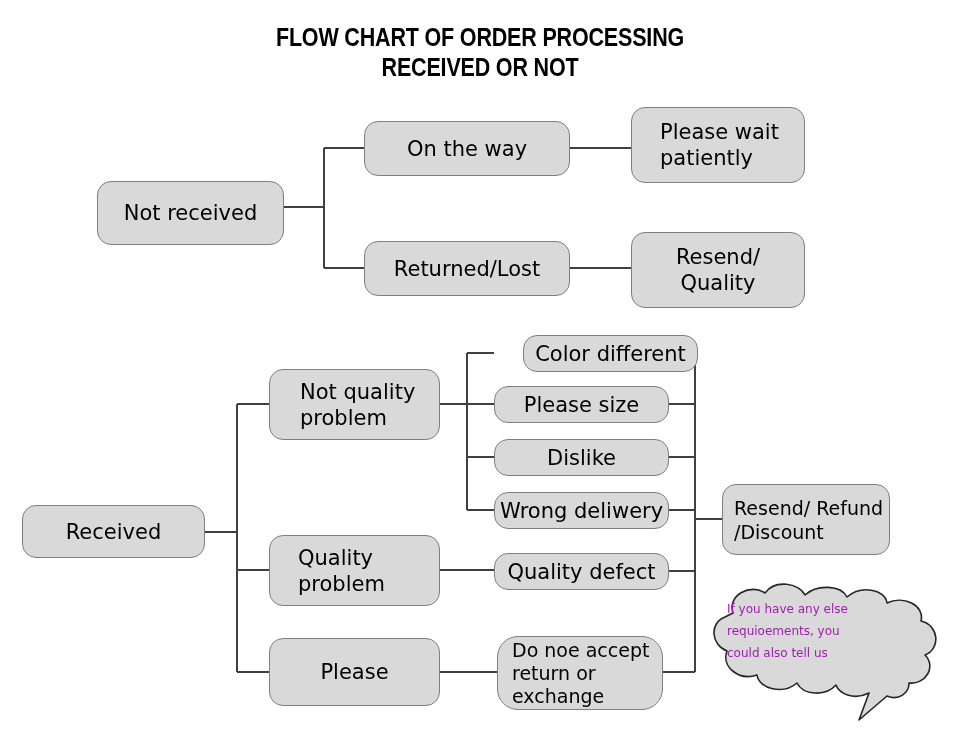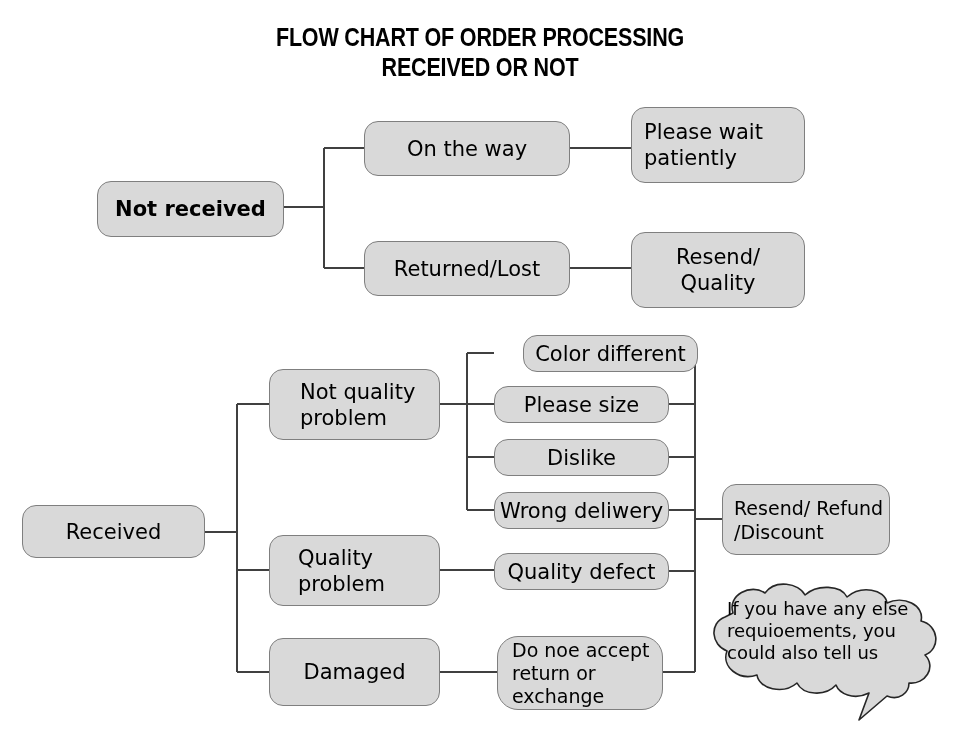--- a/index.html
+++ b/index.html
@@ -53,45 +53,45 @@
     border-radius: 14px;
     display: flex;
     align-items: center;
     font-family: "DejaVu Sans", sans-serif;
     font-size: 21px;
     line-height: 26px;
     color: #000;
     white-space: pre-line;
   }
   .node.center  { justify-content: center; text-align: center; }
-  .node.left    { justify-content: flex-start; text-align: left; padding-left: 12px; }
+  .node.left    { justify-content: flex-start; text-align: left; padding-left: 28px; }
   .node .txt { display: block; width: 100%; }
   .node.center .txt { text-align: center; }
   .node.left   .txt { text-align: left; }
 
   
   .bubble-wrap {
     position: absolute;
     left: 703px;
     top: 583px;
     width: 245px;
     height: 140px;
   }
   .bubble-wrap svg { position: absolute; left: 0; top: 0; }
   .bubble-text {
     position: absolute;
     left: 24px;
     top: 15px;
     width: 205px;
     font-family: "DejaVu Sans", sans-serif;
-    font-size: 18px;
+    font-size: 12px;
     line-height: 22px;
     text-align: left;
     white-space: pre-line;
-    color: #000000;
+    color: #a21caf;
   }
 </style>
 </head>
 <body>
 
 <div id="canvas">
 
   <div class="title">FLOW CHART OF ORDER PROCESSING
 RECEIVED OR NOT</div>
 
@@ -128,21 +128,21 @@
       <path d="M669 404 H695"></path>
       <path d="M669 457 H695"></path>
       <path d="M669 510 H695"></path>
       <path d="M669 571 H695"></path>
       <path d="M663 672 H695"></path>
       <path d="M695 353 V672"></path>
       <path d="M695 519 H722"></path>
     </g>
   </svg>
 
-  <div class="node center" style="left:97px; top:181px; width:187px; height:56px;font-weight:bold;">
+  <div class="node center" style="left:97px; top:181px; width:187px; height:64px;">
     <span class="txt">Not received</span>
   </div>
 
   <div class="node center" style="left:364px; top:121px; width:206px; height:55px;border-radius:14px;">
     <span class="txt">On the way</span>
   </div>
 
   <div class="node center" style="left:364px; top:241px; width:206px; height:55px;">
     <span class="txt">Returned/Lost</span>
   </div>
@@ -165,21 +165,21 @@
     <span class="txt">Not quality
 problem</span>
   </div>
 
   <div class="node left" style="left:269px; top:535px; width:171px; height:71px; padding-left:28px;">
     <span class="txt">Quality
 problem</span>
   </div>
 
   <div class="node center" style="left:269px; top:638px; width:171px; height:68px;">
-    <span class="txt">Damaged</span>
+    <span class="txt">Please</span>
   </div>
 
   <div class="node center" style="left:494px; top:335px; width:175px; height:37px;margin-left:29px;">
     <span class="txt">Color different</span>
   </div>
 
   <div class="node center" style="left:494px; top:386px; width:175px; height:37px;">
     <span class="txt">Please size</span>
   </div>
 

